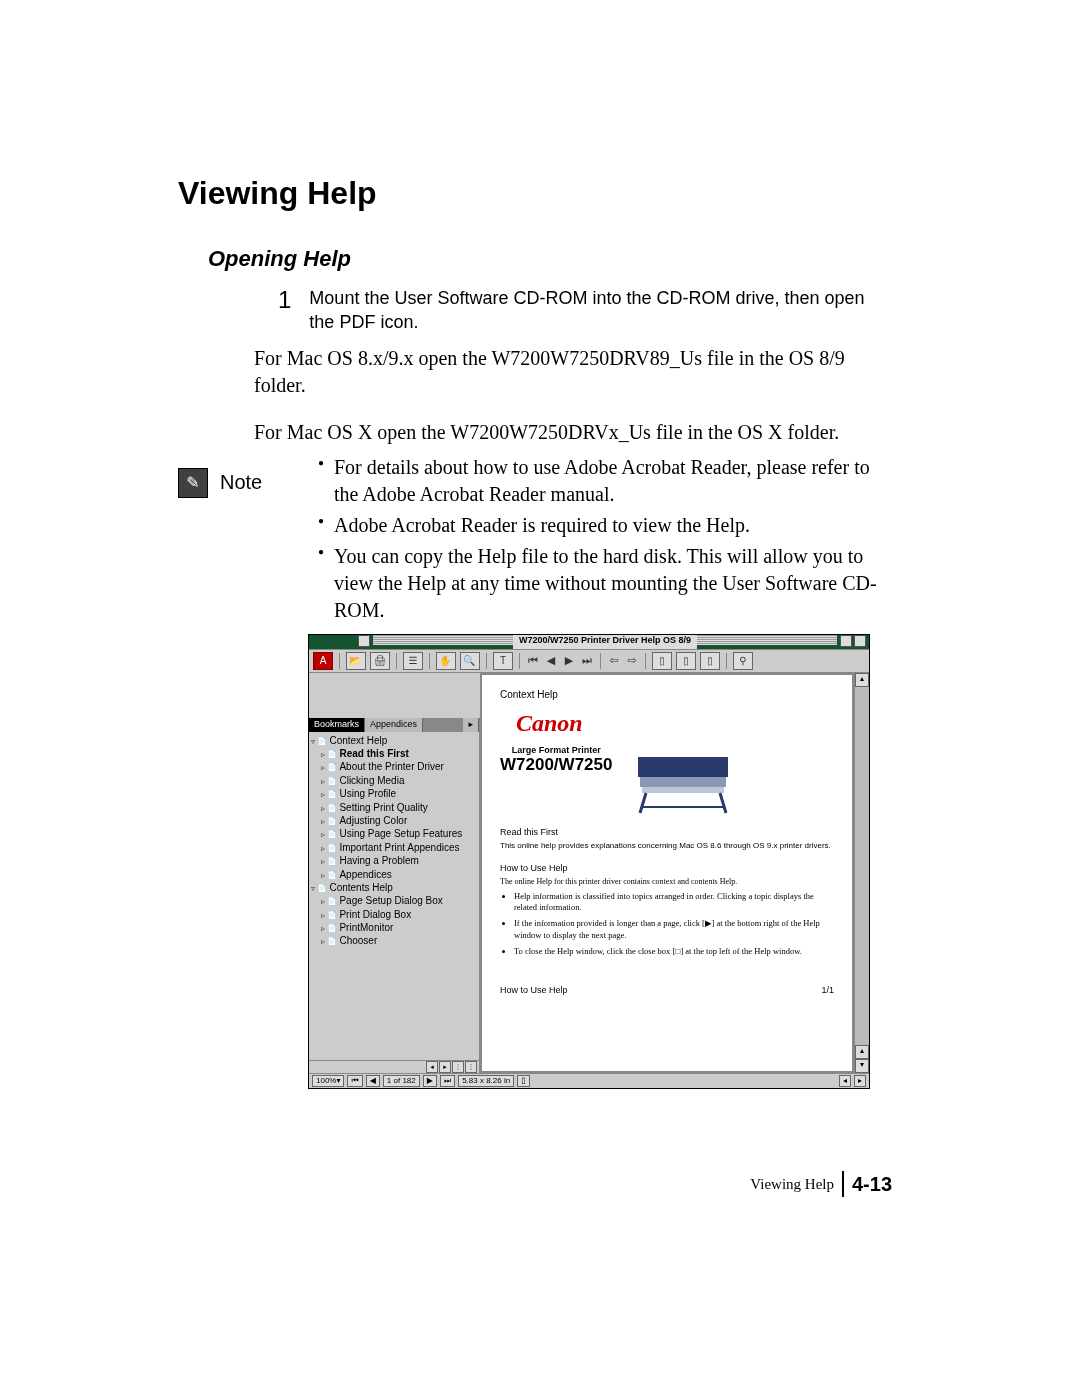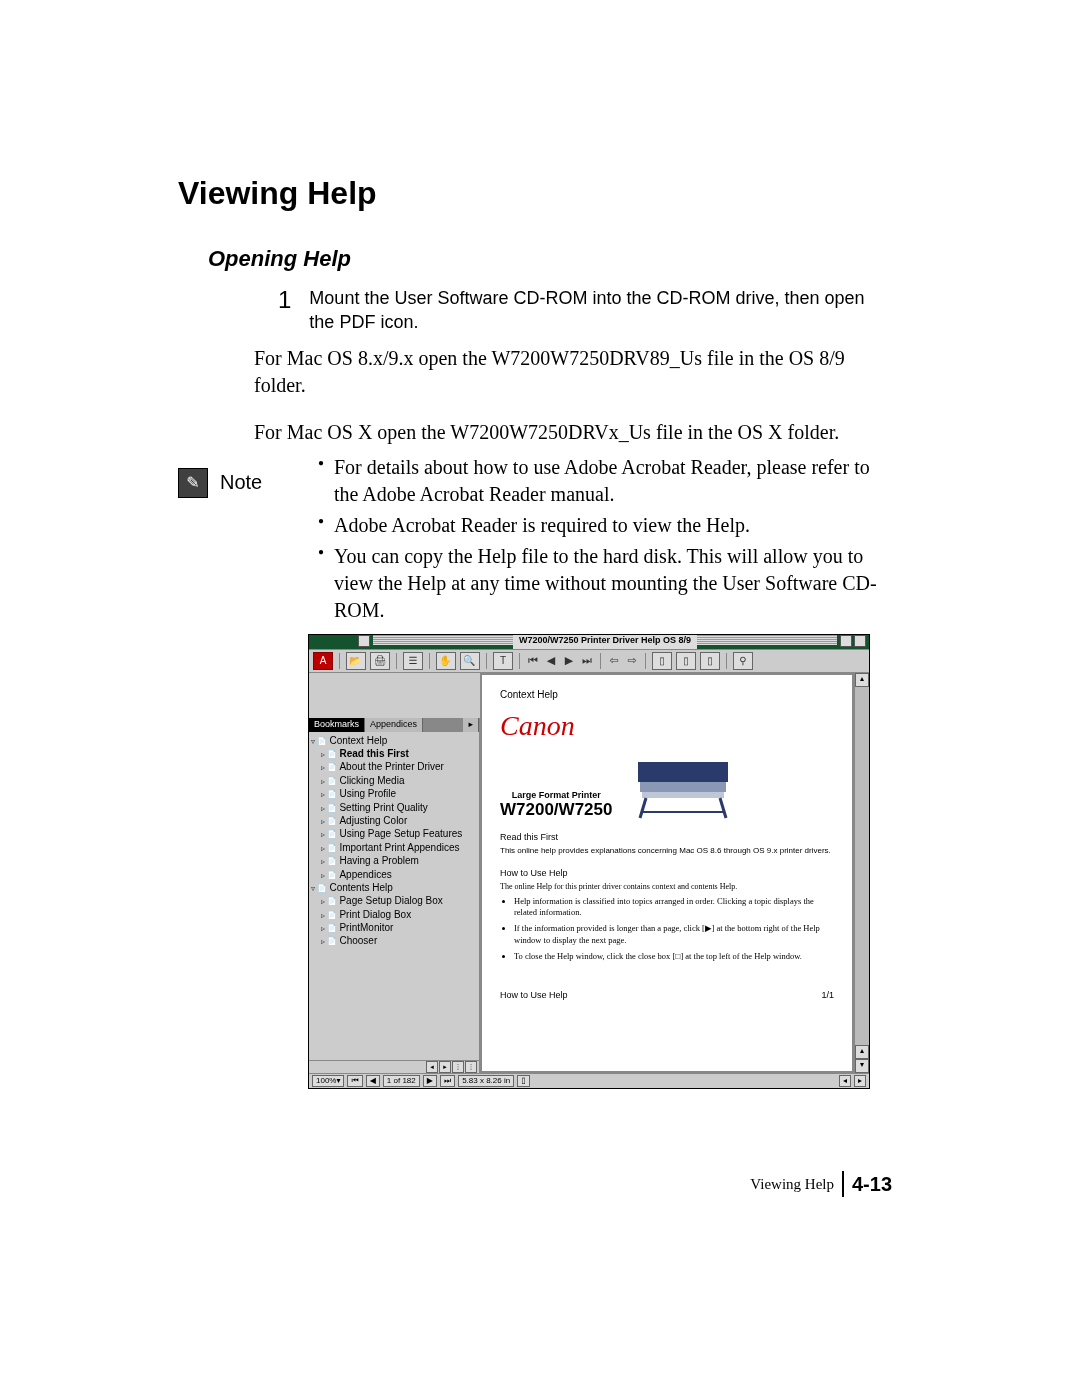--- a/index.html
+++ b/index.html
@@ -47,22 +47,22 @@
   .tree .pg{padding-left:0;}
   .tree .bold{font-weight:bold;}
   .sidebar-status{height:12px;background:#ccc;border-top:1px solid #888;display:flex;justify-content:flex-end;gap:1px;padding-right:2px;}
   .sidebar-status span{width:10px;height:10px;border:1px solid #666;background:#ddd;font-size:7px;text-align:center;line-height:9px;}
   .content{flex:1;background:#888;display:flex;}
   .content-inner{flex:1;margin:2px;background:#fff;padding:14px 18px;font-size:9px;font-family:Arial,Helvetica,sans-serif;color:#000;overflow:hidden;position:relative;}
   .scrollv{width:14px;background:#ccc;border-left:1px solid #888;display:flex;flex-direction:column;}
   .scrollv .btn{height:12px;border:1px solid #666;background:#ddd;font-size:8px;text-align:center;line-height:10px;}
   .scrollv .track{flex:1;background:#bbb;}
   .content-inner .ctx{font-size:10px;margin-bottom:10px;}
-  .canon{color:#c00;font-weight:normal;font-style:italic;font-family:"Times New Roman",serif;font-size:28px;}
-  .printer-row{display:flex;align-items:flex-end;gap:16px;margin:8px 0 12px 0;}
+  .canon{color:#c00;font-weight:bold;font-style:italic;font-family:"Times New Roman",serif;font-size:24px;margin-left:16px;}
+  .printer-row{display:flex;align-items:flex-start;gap:16px;margin:8px 0 12px 0;}
   .printer-text{text-align:center;}
   .printer-text .lfp{font-size:9px;font-weight:bold;}
   .printer-text .mdl{font-size:17px;font-weight:bold;font-family:Arial;}
   .printer-img{width:110px;height:70px;position:relative;}
   .content-inner .sec-title{font-size:9px;margin:12px 0 4px 0;}
   .content-inner .small{font-size:8px;line-height:1.3;}
   .content-inner ul.small{padding-left:14px;margin:4px 0;}
   .content-inner ul.small li{margin-bottom:5px;font-family:"Times New Roman",serif;font-size:8.5px;}
   .pagefoot{display:flex;justify-content:space-between;margin-top:28px;font-size:9px;}
   .statusbar{height:14px;background:#ccc;border-top:1px solid #888;display:flex;align-items:center;font-size:8px;gap:3px;padding:0 3px;}

